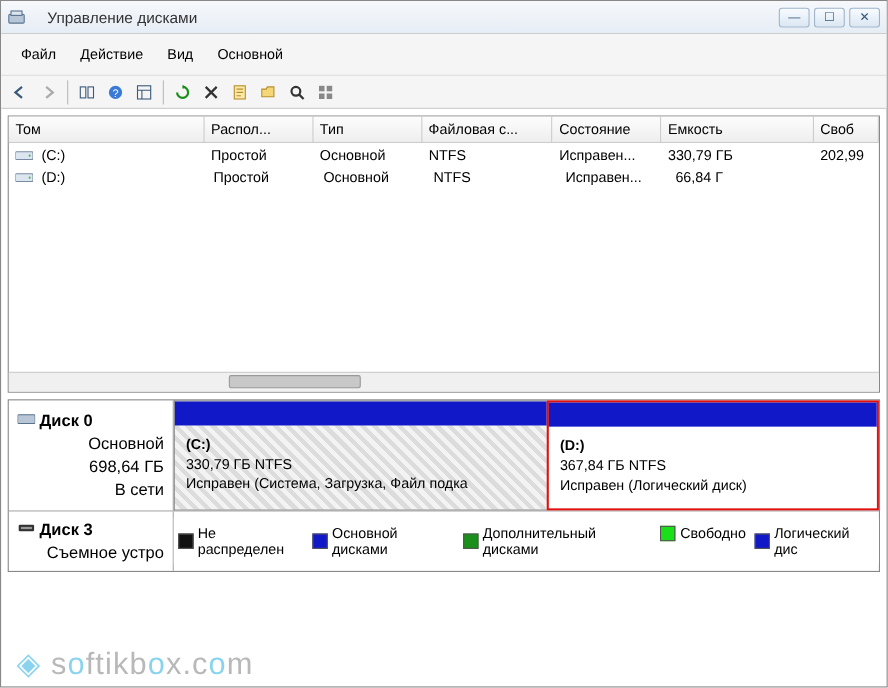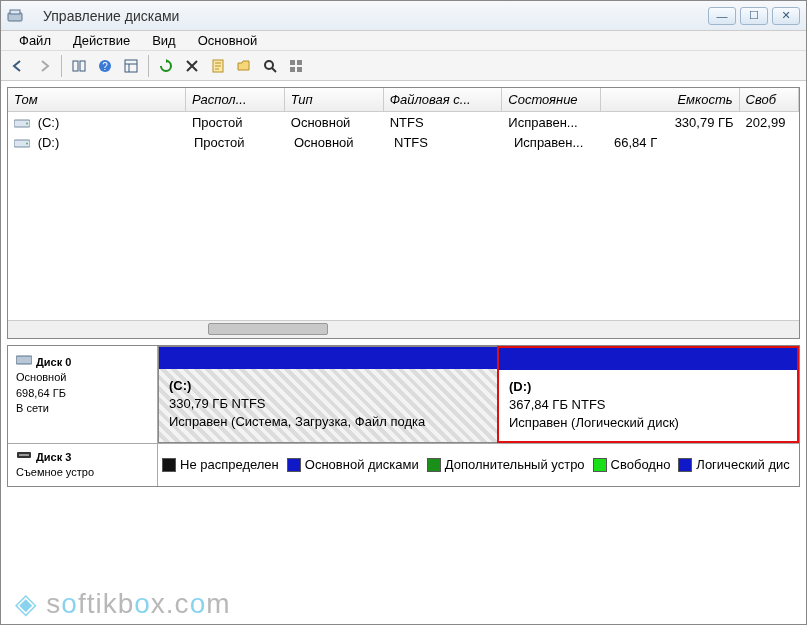--- a/index.html
+++ b/index.html
@@ -30,21 +30,21 @@
     .win-btn {
       width: 28px; height: 18px;
       border:1px solid #9fb5cc;
       border-radius:3px;
       background: linear-gradient(#f7fbff,#dbe7f3);
       display:flex; align-items:center; justify-content:center;
       font-size:11px; color:#3a5a7a;
     }
     
     .menubar {
-      height: 20px;
+      height: 38px;
       display:flex; align-items:center;
       padding: 0 8px;
       gap: 2px;
       border-bottom: 1px solid #ddd;
       background:#f5f5f5;
     }
     .menu-item {
       padding: 3px 10px;
       cursor: default;
     }
@@ -72,21 +72,20 @@
       height: 252px;
       display:flex; flex-direction:column;
       background:#fff;
     }
     .vol-header {
       display:flex;
       height:24px;
       background:linear-gradient(#fdfdfd,#eee);
       border-bottom:1px solid #ccc;
       font-size:13px;
-      font-style:italic;
     }
     .vol-header .hcell {
       padding:4px 6px;
       border-right:1px solid #ccc;
       white-space:nowrap;
       overflow:hidden;
       text-overflow:ellipsis;
     }
     .vol-body { flex:1; overflow:hidden; }
     .vol-row { display:flex; height:20px; align-items:center; }
@@ -95,21 +94,21 @@
       white-space:nowrap;
       overflow:hidden;
       text-overflow:ellipsis;
     }
     .drive-ico { width:16px; height:12px; display:inline-block; margin-right:4px; vertical-align:middle; }
     .col-vol   { width:180px; }
     .col-lay   { width:100px; }
     .col-typ   { width:100px; }
     .col-fs    { width:120px; }
     .col-sta   { width:100px; }
-    .col-cap   { width:140px;text-align:right; }
+    .col-cap   { width:140px; }
     .col-free  { width:60px; }
     .vol-scroll {
       height:18px;
       border-top:1px solid #ccc;
       background:#f0f0f0;
       display:flex; align-items:center;
       position:relative;
     }
     .vol-scroll .thumb {
       position:absolute; left:200px; top:2px;
@@ -124,22 +123,23 @@
     }
     .disk-row {
       display:flex;
       border-bottom:1px solid #aaa;
     }
     .disk-row.last { border-bottom:none; }
     .disk-label {
       width:150px;
       border-right:1px solid #aaa;
       padding:8px 8px;
-      font-size:11px;
+      font-size:15px;
       line-height:1.4;
+      text-align:right;
     }
     .disk-label .dname { font-weight:bold; display:flex; align-items:center; gap:4px;}
     .disk-parts {
       flex:1;
       display:flex;
       padding:0;
       align-items:stretch;
     }
     .part {
       display:flex; flex-direction:column;
@@ -389,21 +389,21 @@
         <div class="lg">
             <div class="sw black"></div>
             <span>Не распределен</span>
           </div>
         <div class="lg">
             <div class="sw blue"></div>
             <span>Основной дисками</span>
           </div>
         <div class="lg">
             <div class="sw green"></div>
-            <span>Дополнительный устро</span>
+            <span>Дополнительный дисками</span>
           </div>
         <div class="lg">
             <div class="sw lime"></div>
             <span>Свободно</span>
           </div>
         <div class="lg">
             <div class="sw blue2"></div>
             <span>Логический дис</span>
           </div>
       </div>

